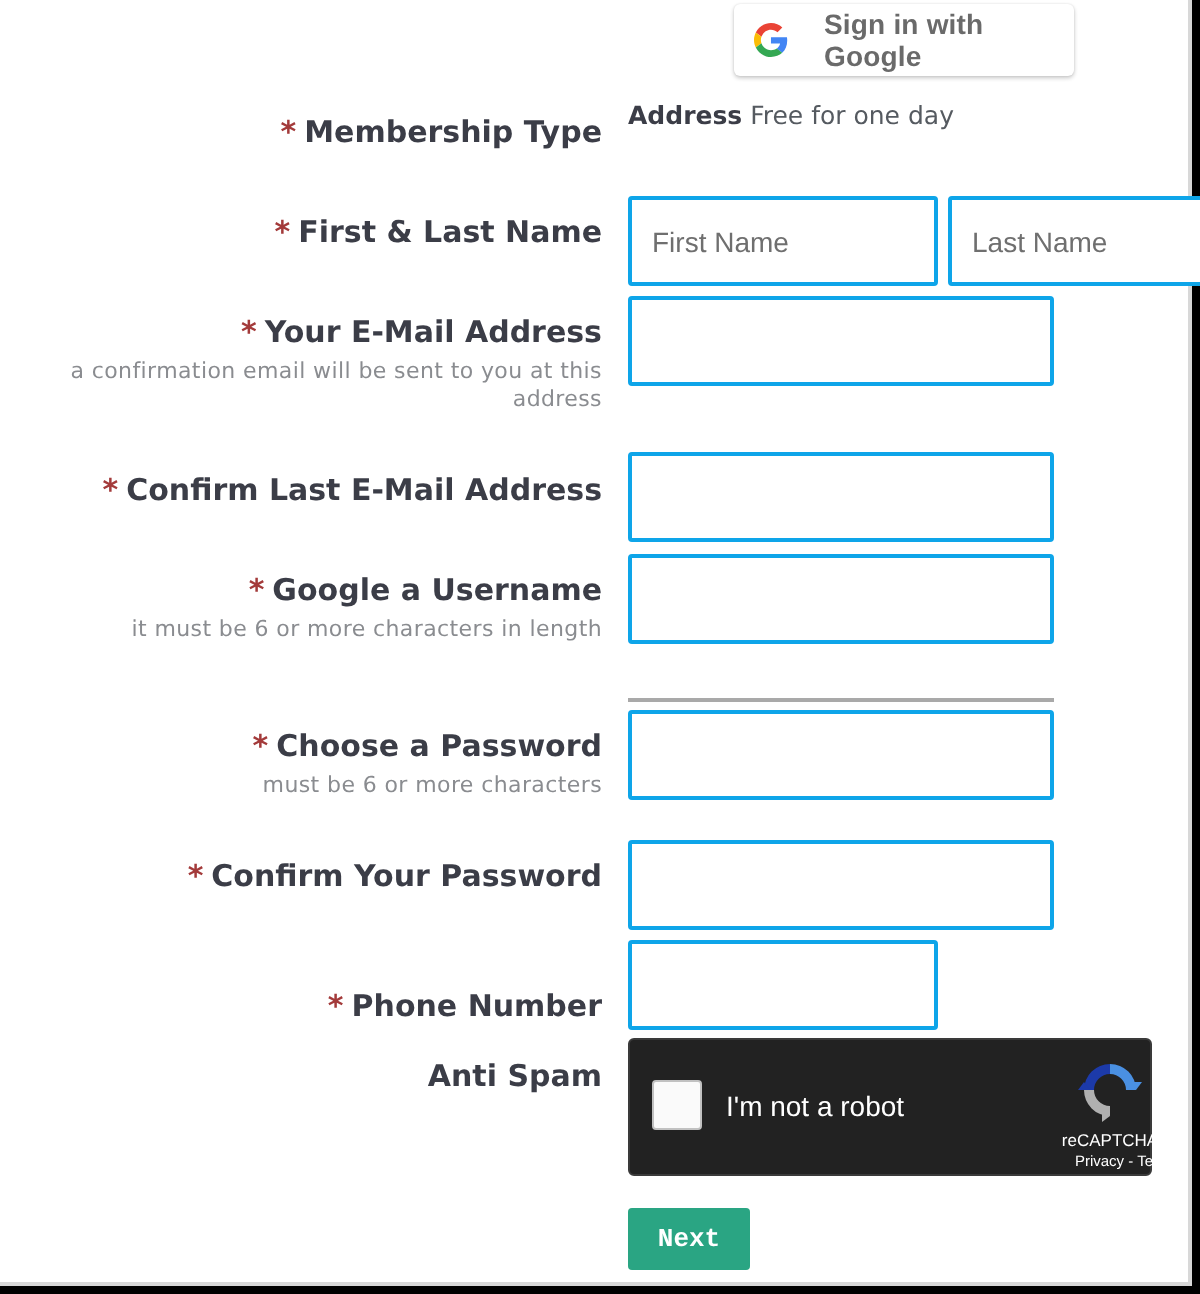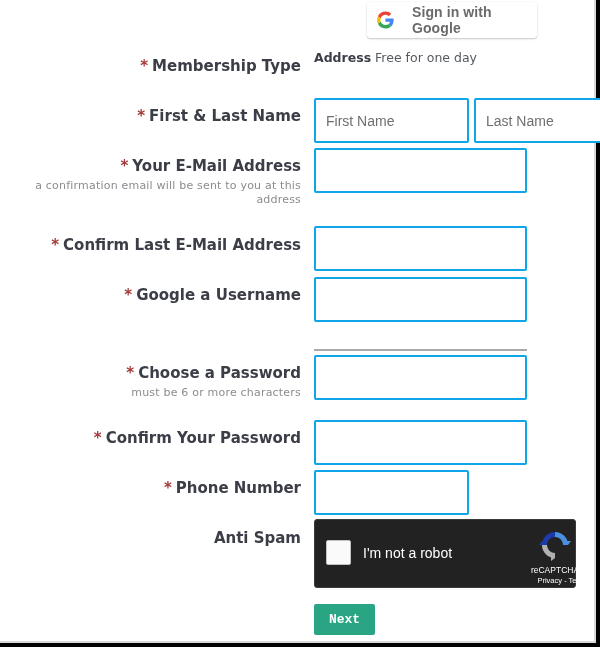--- a/index.html
+++ b/index.html
@@ -128,37 +128,38 @@
 
 <div class="label" style="top:236px">
   <span class="req">*</span><span>Confirm Last E-Mail Address</span>
 </div>
 <input class="input w-full" style="top: 226px;">
 
 <div class="label" style="top:286px">
   <span class="req">*</span><span>Google a Username</span>
 </div>
 <div class="hint" style="top:308px">
+  <div>it must be 6 or more characters in length</div>
 </div>
 <input class="input w-full" style="top: 277px;">
 
 <div class="divider"></div>
 
 <div class="label" style="top:364px">
   <span class="req">*</span><span>Choose a Password</span>
 </div>
 <div class="hint" style="top:386px">must be 6 or more characters</div>
 <input class="input w-full" type="password" style="top: 355px;">
 
 <div class="label" style="top:429px">
   <span class="req">*</span><span>Confirm Your Password</span>
 </div>
 <input class="input w-full" type="password" style="top: 420px;">
 
-<div class="label" style="top:479px">
+<div class="label" style="top:494px">
   <span class="req">*</span><span>Phone Number</span>
 </div>
 <input class="input" style="left: 314px; top: 470px; width: 155px;">
 
 <div class="label" style="top:529px">Anti Spam</div>
 <div class="captcha">
   <div class="cb"></div>
   <span class="cb-label">I'm not a robot</span>
   <svg class="logo" viewBox="0 0 32 32">
     <path d="M16 3 A13 13 0 0 1 29 16 L24 16 A8 8 0 0 0 16 8 Z" fill="#4a90e2"></path>

